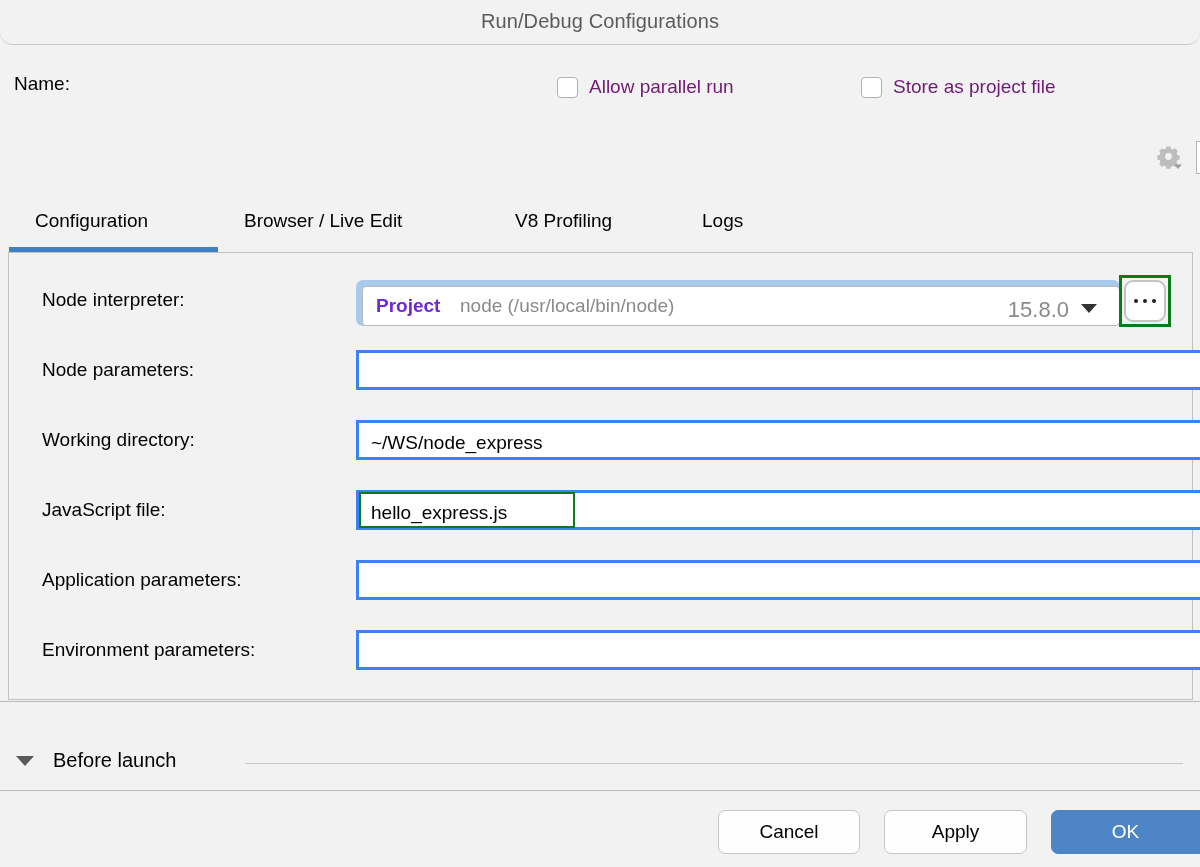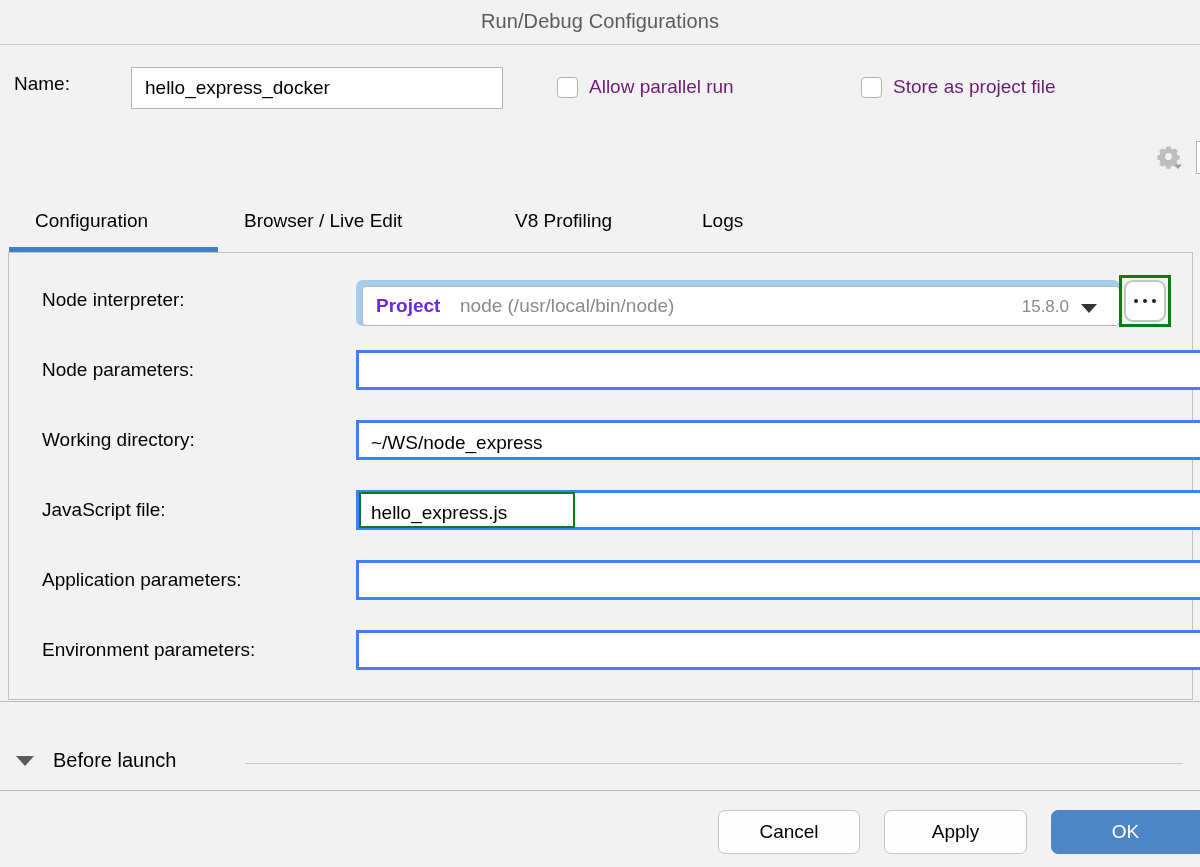--- a/index.html
+++ b/index.html
@@ -17,20 +17,21 @@
   }
 
   
   #titlebar {
     position: absolute;
     left: 0; top: 0;
     width: 1200px; height: 45px;
     background: #f2f2f2;
     border-bottom: 1px solid #c8c8c8;
     box-sizing: border-box;
+    border-radius: 13px;
   }
   #titlebar-text {
     position: absolute;
     left: 0; top: 10px;
     width: 1200px;
     text-align: center;
     font-size: 20px;
     color: #5b5b5b;
     letter-spacing: 0.1px;
   }
@@ -195,21 +196,21 @@
   }
   #interp-path {
     position: absolute;
     left: 97px; top: 8px;
     font-size: 19px;
     color: #8a8a8a;
   }
   #interp-version {
     position: absolute;
     right: 50px; top: 10px;
-    font-size: 17px;
+    font-size: 22px;
     color: #8a8a8a;
   }
   #interp-caret {
     position: absolute;
     right: 22px; top: 17px;
     width: 0; height: 0;
     border-left: 8px solid transparent;
     border-right: 8px solid transparent;
     border-top: 9px solid #333;
   }
@@ -341,21 +342,20 @@
 </style>
 </head>
 <body>
 
 <div id="titlebar">
   <div id="titlebar-text">Run/Debug Configurations</div>
 </div>
 
 <div id="name-row">
   <div id="name-label">Name:</div>
-  <input id="name-input" type="text" value="hello_express_docker" style="">
 
   <div id="chk-parallel" class="chk-wrap">
     <span class="checkbox"></span>
     <span class="chk-label">Allow parallel run</span>
   </div>
 
   <div id="chk-store" class="chk-wrap">
     <span class="checkbox"></span>
     <span class="chk-label">Store as project file</span>
   </div>

